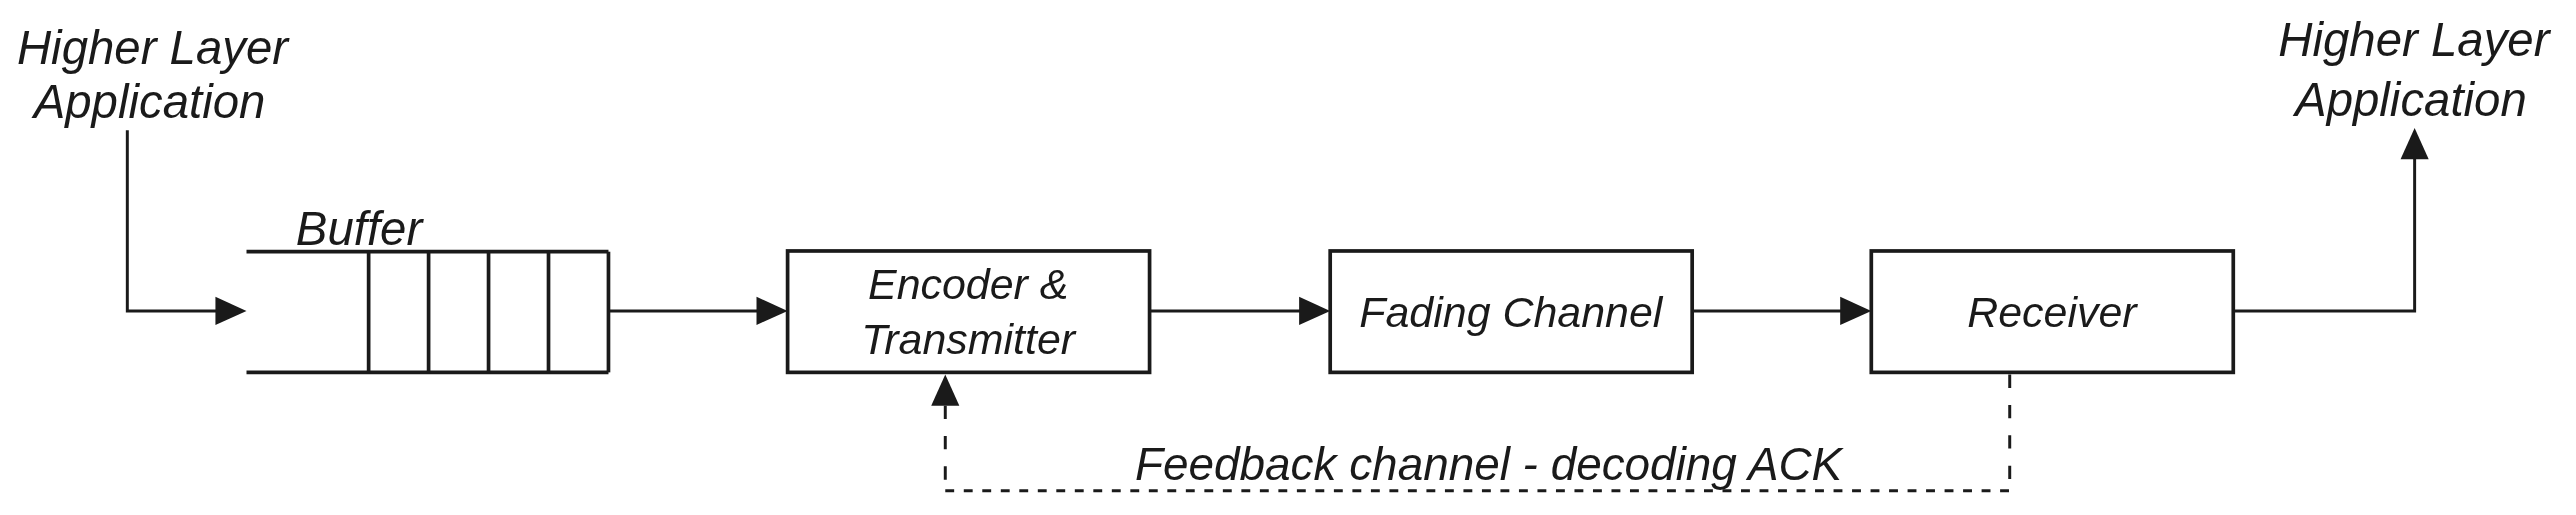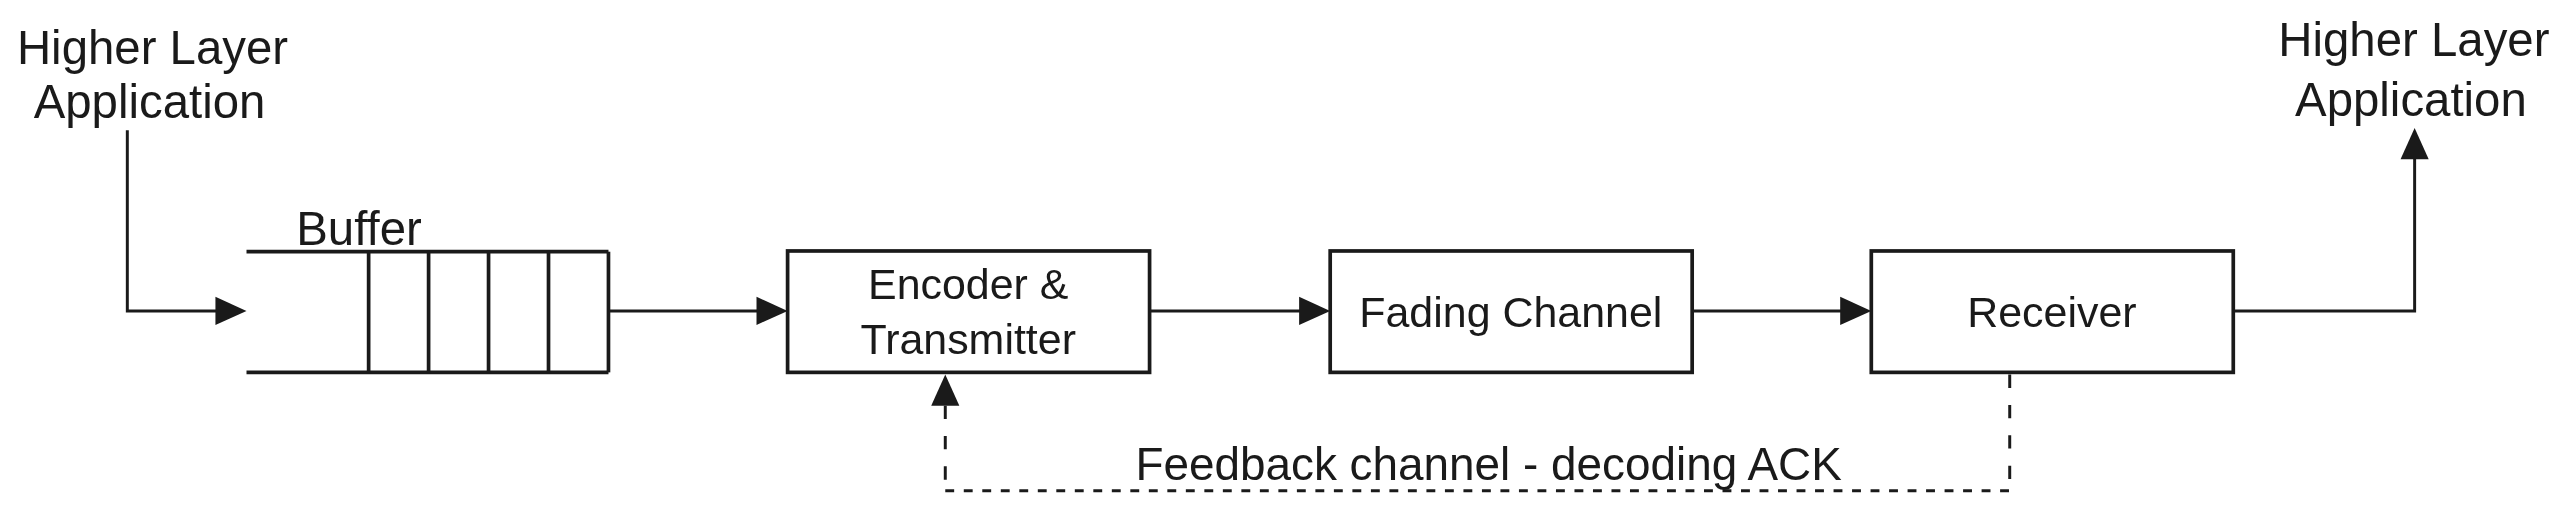--- a/index.html
+++ b/index.html
@@ -6,20 +6,21 @@
     margin: 0;
     padding: 0;
     background: #ffffff;
   }
   .canvas {
     position: relative;
     width: 2576px;
     height: 516px;
     background: #ffffff;
     font-family: "Liberation Sans", sans-serif;
+    font-style: italic;
   }
   svg text {
     fill: #1a1a1a;
     font-family: "Liberation Sans", sans-serif;
   }
   .lbl-outer { font-size: 64px; }
   .lbl-buffer { font-size: 64px; }
   .lbl-box { font-size: 58px; }
   .lbl-feedback { font-size: 62px; }
   .ink-line { stroke: #1a1a1a; stroke-width: 4; fill: none; }

